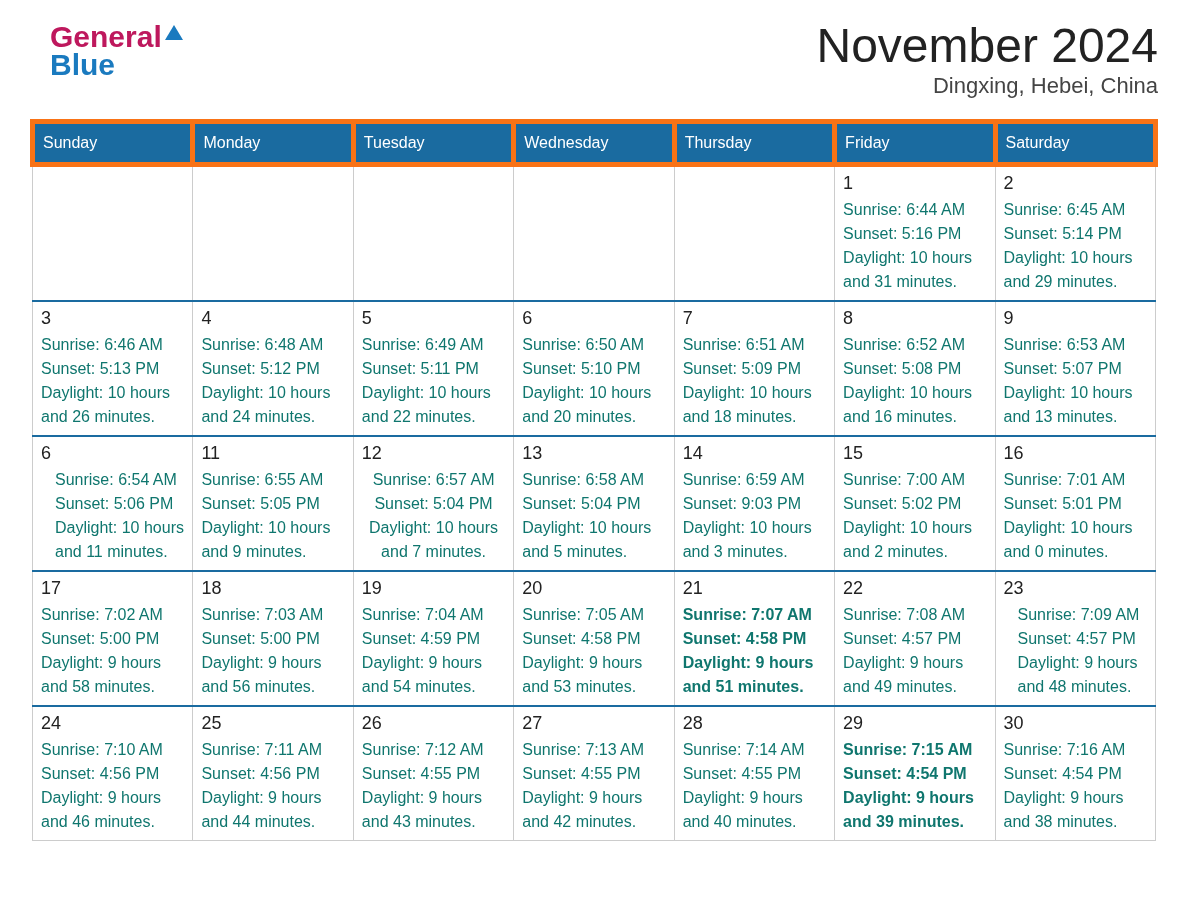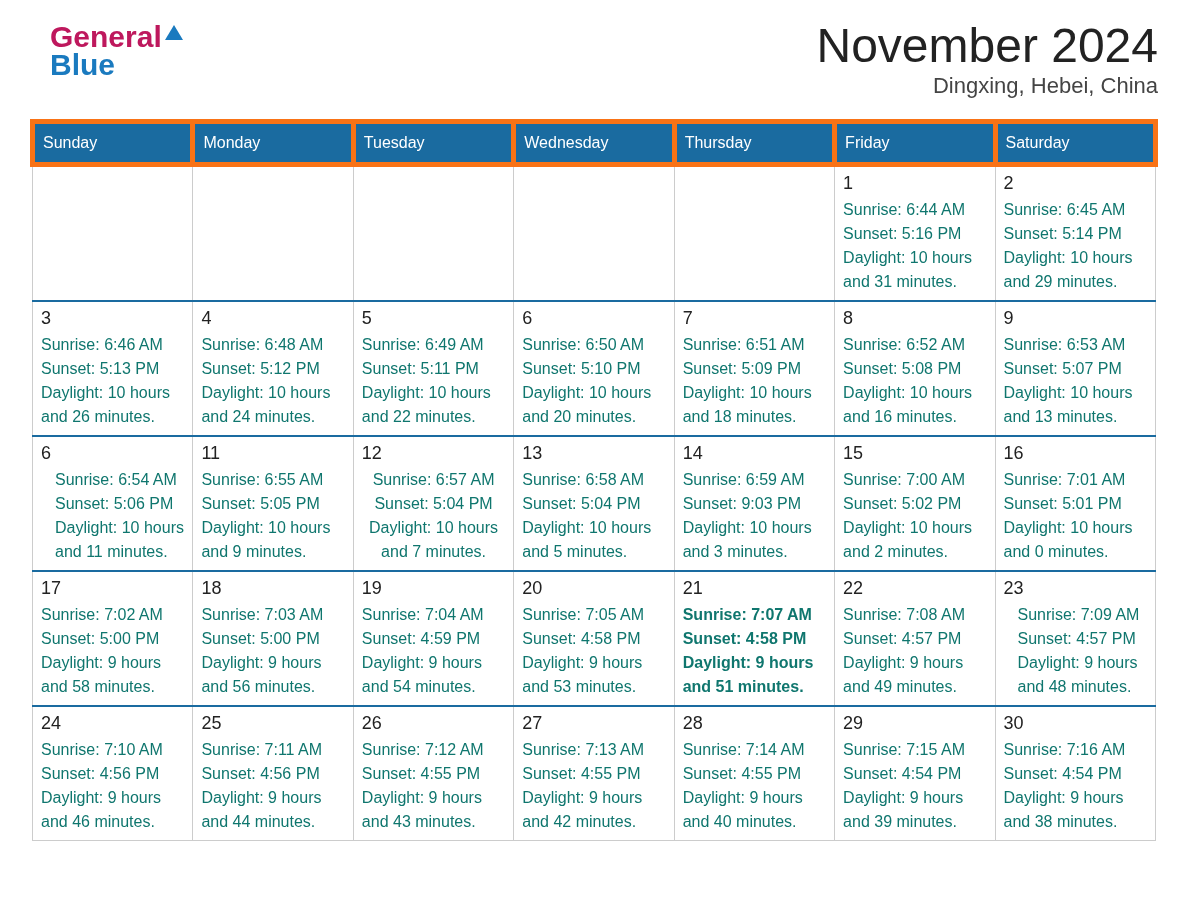--- a/index.html
+++ b/index.html
@@ -312,21 +312,21 @@
         </td>
         <td>
           <span class="day-number">28</span>
           <div class="day-info" style="white-space: pre-line;">Sunrise: 7:14 AM
 Sunset: 4:55 PM
 Daylight: 9 hours
 and 40 minutes.</div>
         </td>
         <td>
           <span class="day-number">29</span>
-          <div class="day-info" style="white-space: pre-line;">Sunrise: 7:15 AM
+          <div class="day-info" style="white-space: pre-line; font-weight: bold;">Sunrise: 7:15 AM
 Sunset: 4:54 PM
 Daylight: 9 hours
 and 39 minutes.</div>
         </td>
         <td>
           <span class="day-number">30</span>
           <div class="day-info" style="white-space: pre-line;">Sunrise: 7:16 AM
 Sunset: 4:54 PM
 Daylight: 9 hours
 and 38 minutes.</div>

